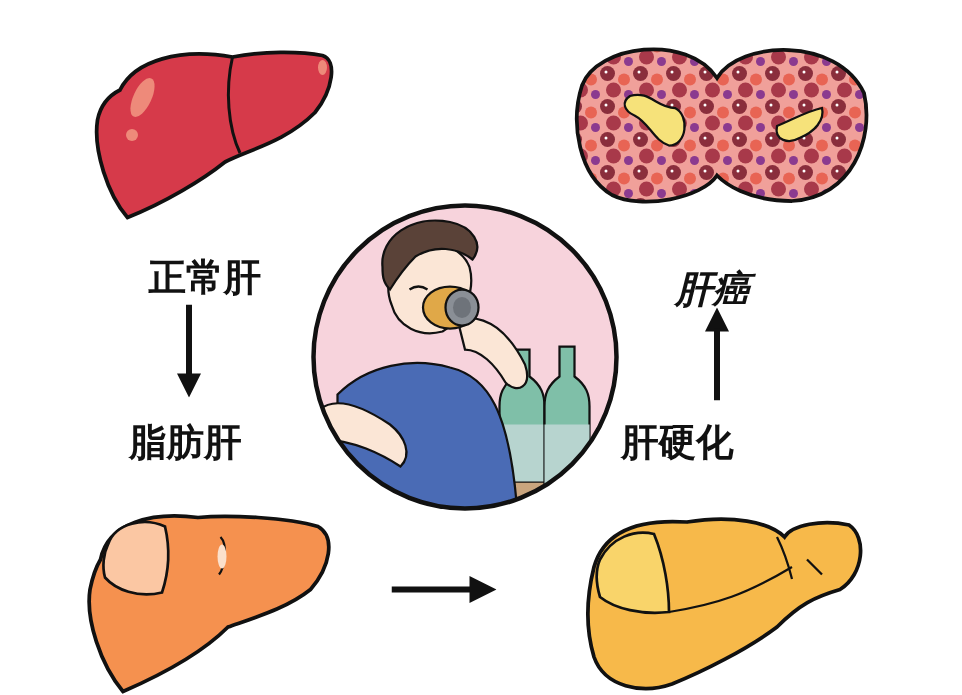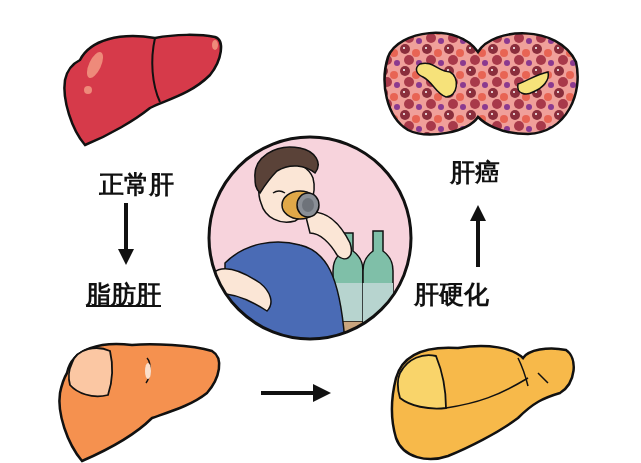--- a/index.html
+++ b/index.html
@@ -39,23 +39,23 @@
   </svg>
 </div>
 
 <div class="label" style="left:87px;top:172px;margin-left:12px;">正常肝</div>
 <div class="abs" style="left:118px;top:203px;width:16px;height:62px;">
   <svg width="16" height="62" viewBox="0 0 16 62">
     <rect x="6" y="0" width="4" height="48" fill="#111"></rect>
     <polygon points="0,46 16,46 8,62" fill="#111"></polygon>
   </svg>
 </div>
-<div class="label" style="left:86px;top:282px;text-decoration:underline;">脂肪肝</div>
+<div class="label" style="left:86px;top:282px;">脂肪肝</div>
 
-<div class="label" style="left:450px;top:160px;">肝癌</div>
+<div class="label" style="left:450px;top:180px;font-style:italic;">肝癌</div>
 <div class="abs" style="left:470px;top:205px;width:16px;height:62px;">
   <svg width="16" height="62" viewBox="0 0 16 62">
     <polygon points="0,16 16,16 8,0" fill="#111"></polygon>
     <rect x="6" y="14" width="4" height="48" fill="#111"></rect>
   </svg>
 </div>
 <div class="label" style="left:414px;top:282px;">肝硬化</div>
 
 <div class="abs" style="left:205px;top:133px;width:210px;height:210px;">
   <svg width="210" height="210" viewBox="0 0 210 210">

